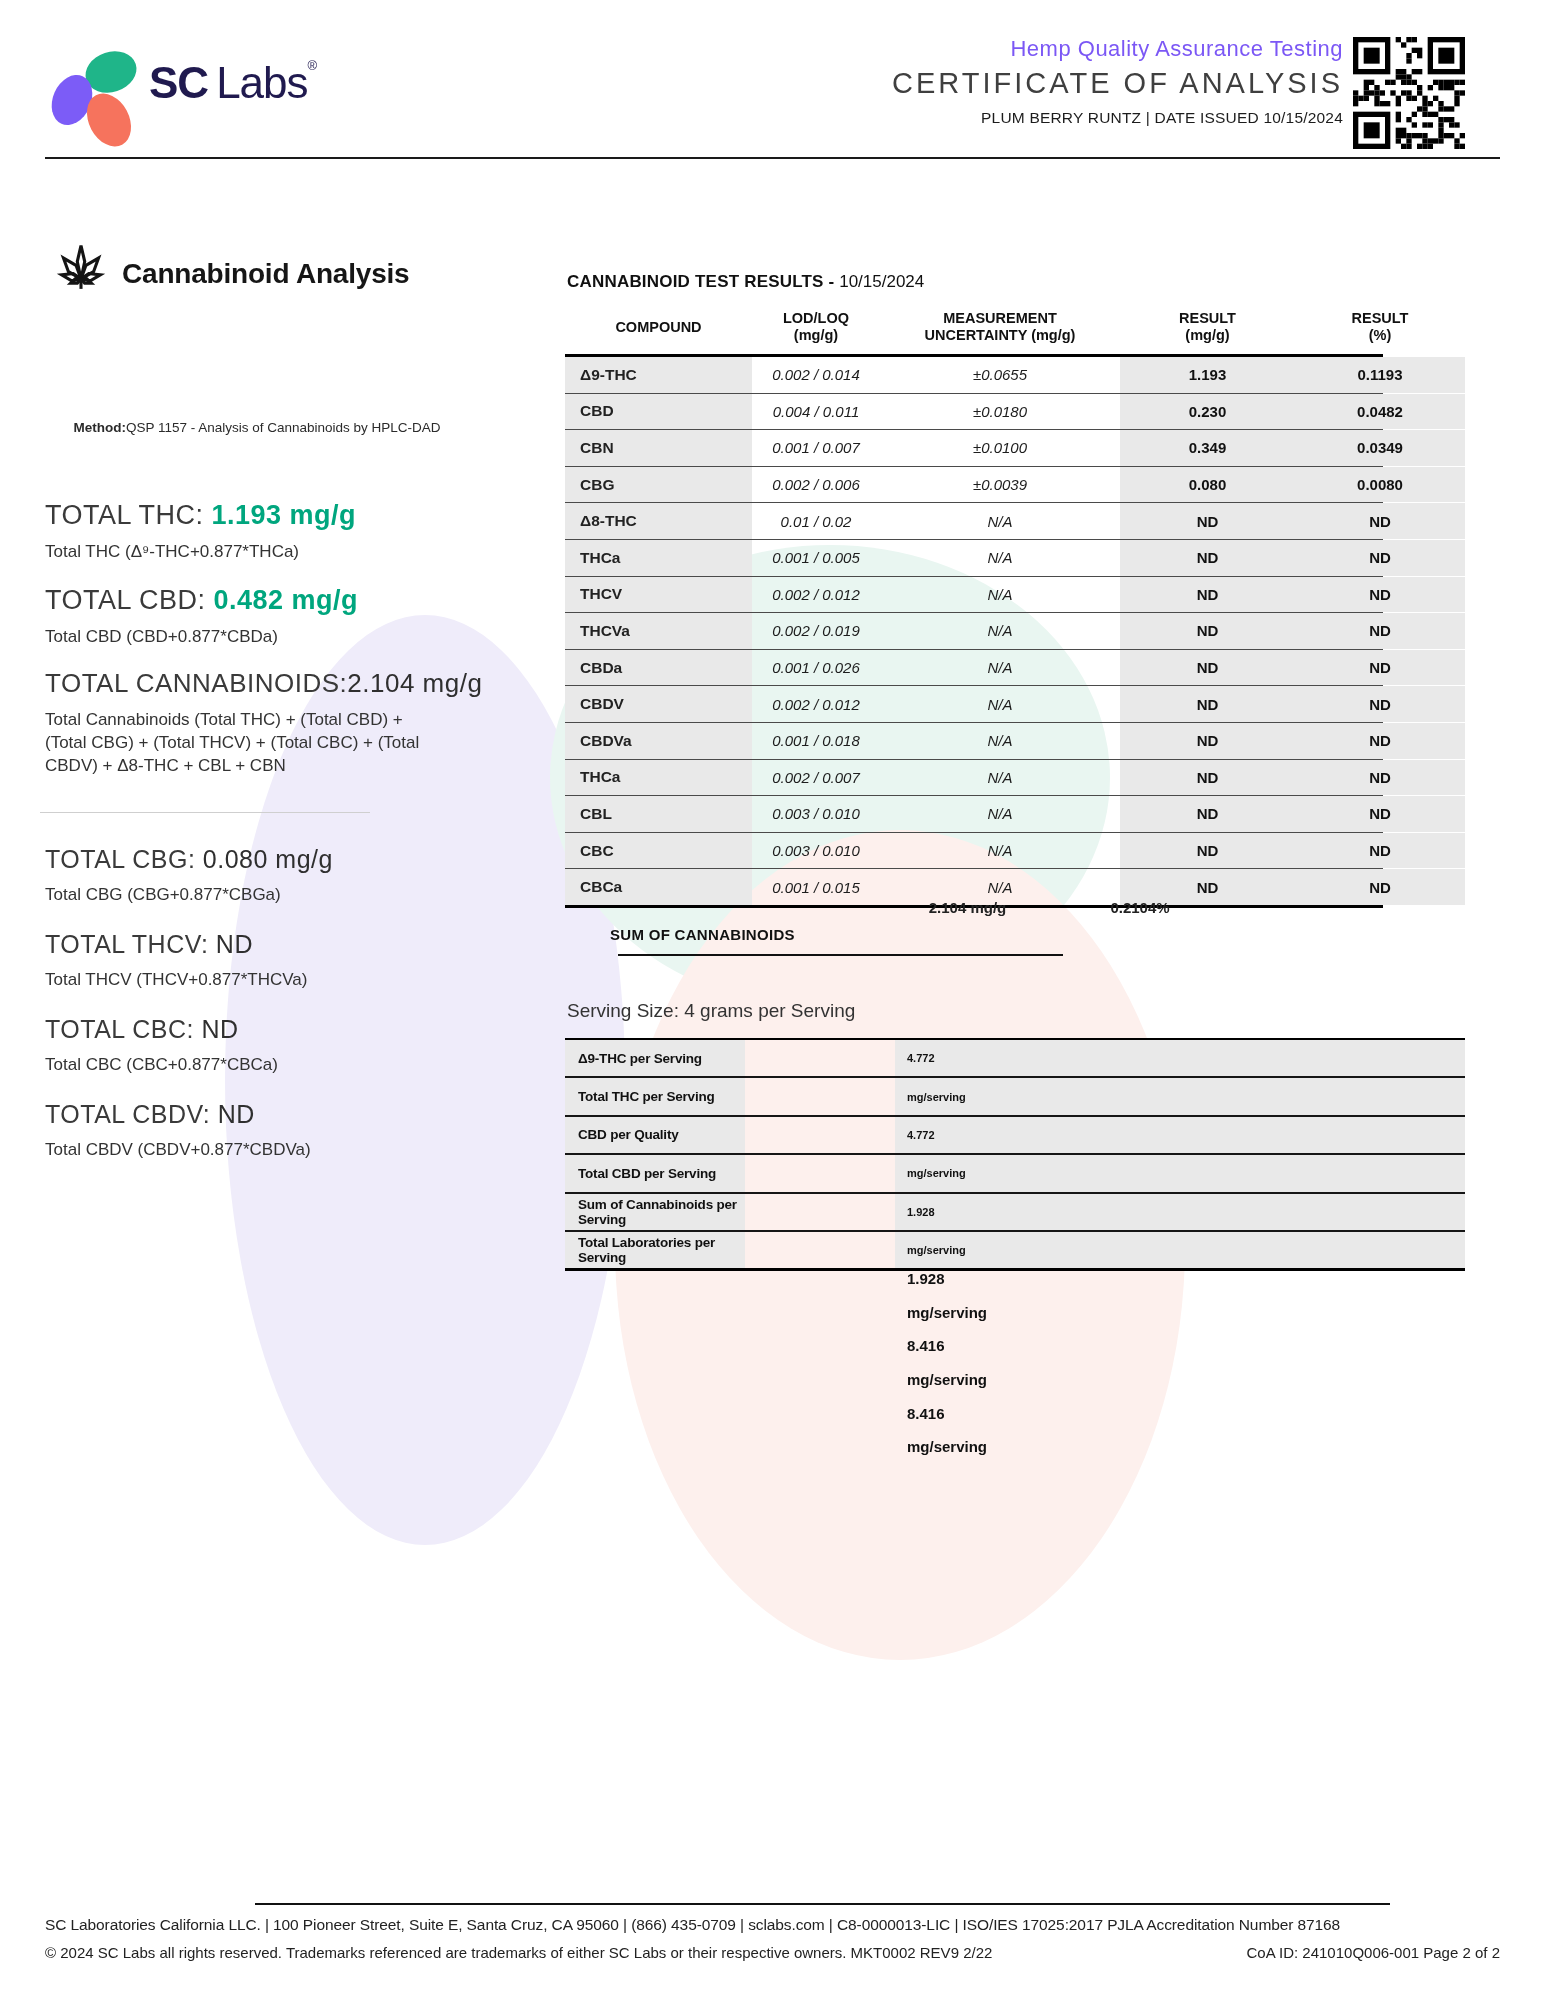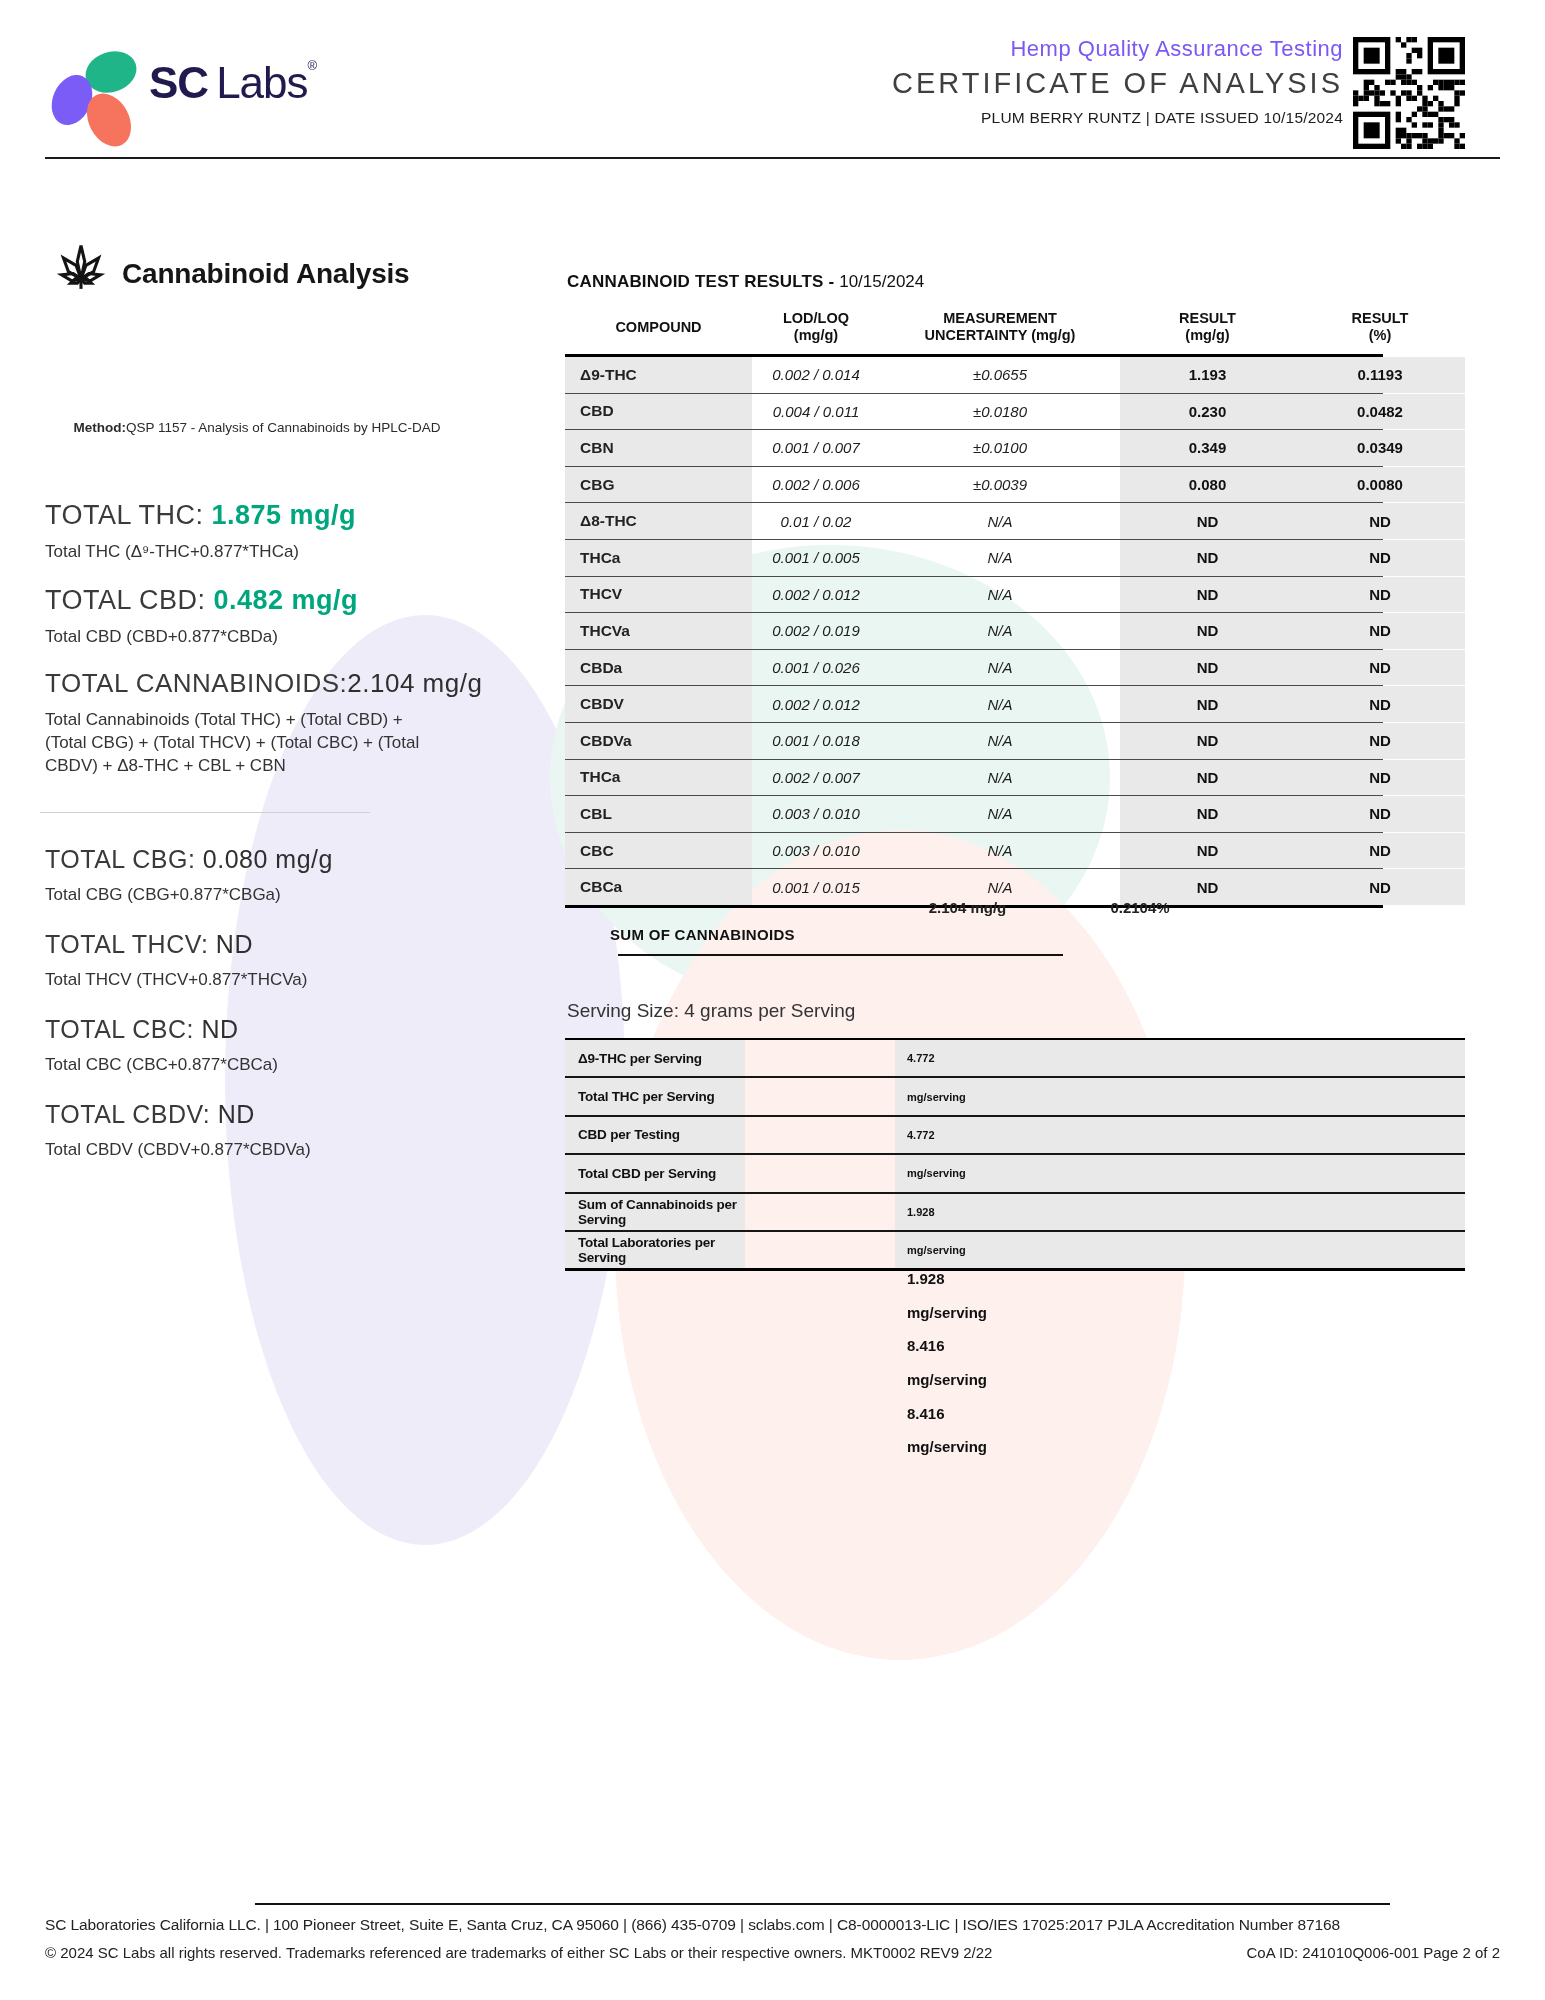--- a/index.html
+++ b/index.html
@@ -252,21 +252,21 @@
         <path d="M50 58 L46 50 L50 40 L54 50 Z" transform="rotate(-112 50 58)"></path>
         <path d="M50 58 L50 74"></path>
       </g>
     </svg>
     <span class="section-title">Cannabinoid Analysis</span>
   </div>
 
   <div class="z method"><b>Method:</b><span>QSP 1157 - Analysis of Cannabinoids by HPLC-DAD</span></div>
 
   <div class="z total t-thc">
-    <div class="hd"><span>TOTAL THC:</span>  <span class="val accent">1.875 mg/g</span></div>
+    <div class="hd"><span>TOTAL THC:</span>  <span class="val accent">1.193 mg/g</span></div>
     <div class="fm">Total THC (Δ⁹-THC+0.877*THCa)</div>
   </div>
   <div class="z total t-cbd">
     <div class="hd"><span>TOTAL CBD:</span> <span class="val accent">0.482 mg/g</span></div>
     <div class="fm">Total CBD (CBD+0.877*CBDa)</div>
   </div>
   <div class="z total t-cann">
     <div class="hd"><span>TOTAL CANNABINOIDS:</span><span class="val">2.104 mg/g</span></div>
     <div class="fm">Total Cannabinoids (Total THC) + (Total CBD) + (Total CBG) + (Total THCV) + (Total CBC) + (Total CBDV) + Δ8-THC + CBL + CBN</div>
   </div>
@@ -424,21 +424,21 @@
         <div class="scell gray lab">Δ9-THC per Serving</div>
         <div class="scell"></div>
         <div class="scell gray val">4.772</div>
       </div>
     <div class="grid3 st-row">
         <div class="scell gray lab">Total THC per Serving</div>
         <div class="scell"></div>
         <div class="scell gray val">mg/serving</div>
       </div>
     <div class="grid3 st-row">
-        <div class="scell gray lab">CBD per Testing</div>
+        <div class="scell gray lab">CBD per Quality</div>
         <div class="scell"></div>
         <div class="scell gray val">4.772</div>
       </div>
     <div class="grid3 st-row">
         <div class="scell gray lab">Total CBD per Serving</div>
         <div class="scell"></div>
         <div class="scell gray val">mg/serving</div>
       </div>
     <div class="grid3 st-row">
         <div class="scell gray lab">Sum of Cannabinoids per Serving</div>

